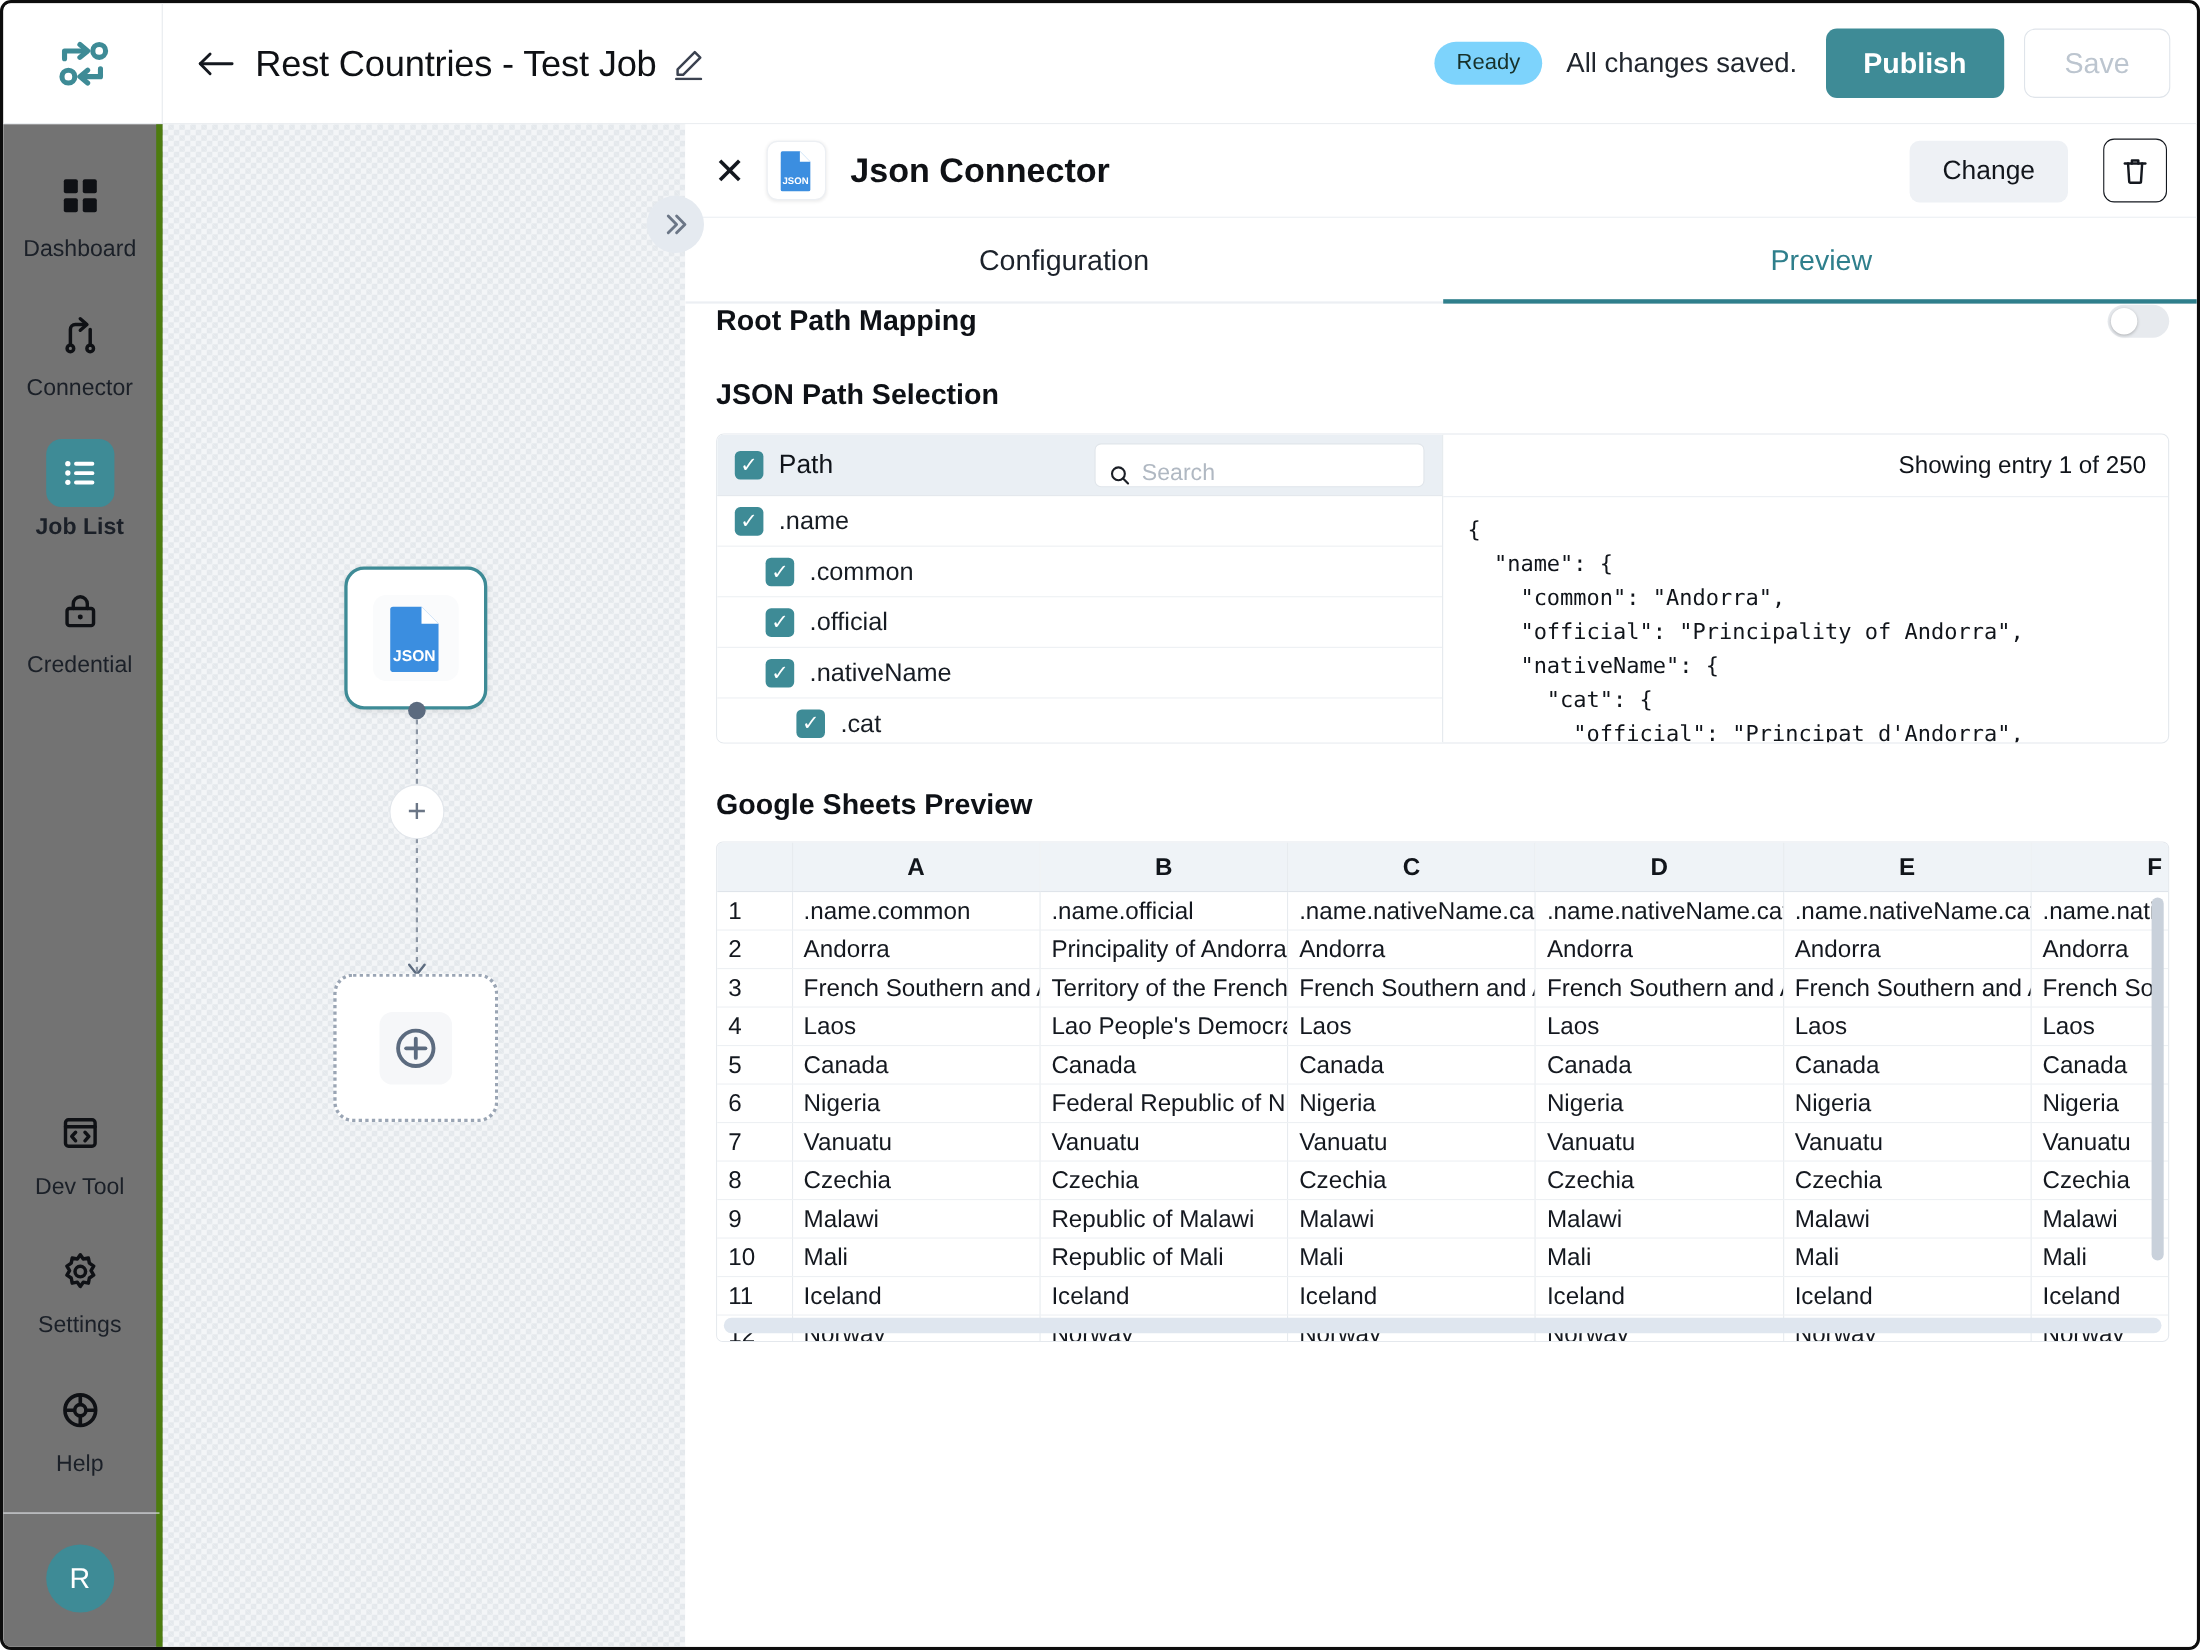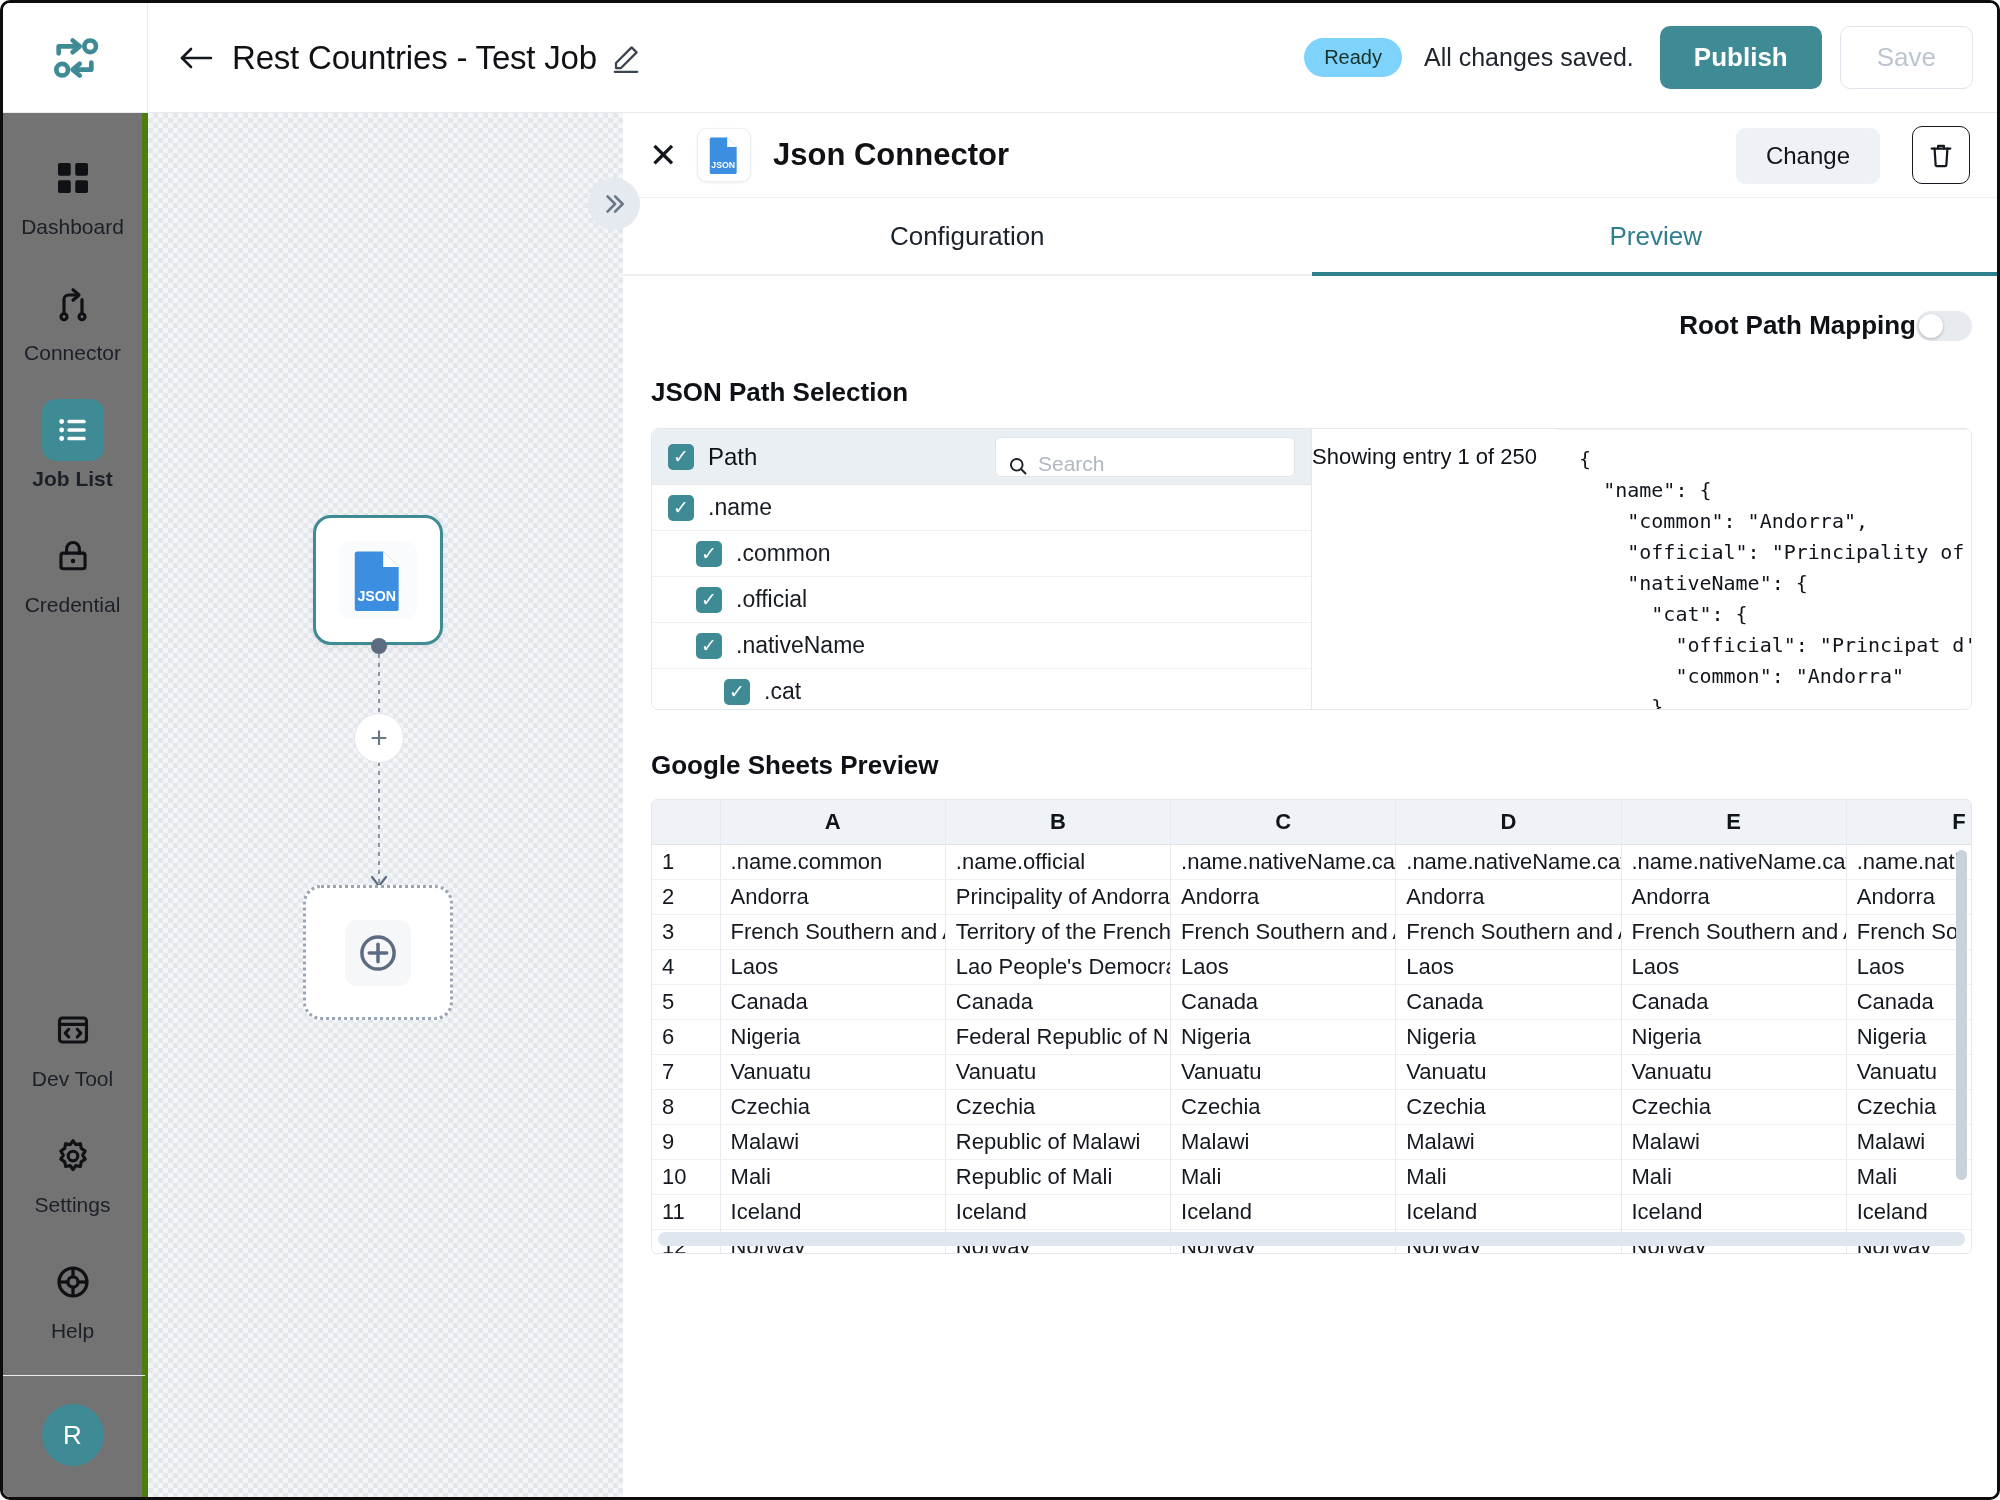--- a/index.html
+++ b/index.html
@@ -190,22 +190,21 @@
     font-size: 26px; color: #1c222b; cursor: pointer; position: relative;
   }
   .tab.active { color: #2f7f8c; }
   .tab.active::after {
     content: ""; position: absolute; left: 0; right: 0; bottom: -2px;
     height: 4px; background: #2f7f8c;
   }
 
   .panel-body { padding: 0 28px; }
   .row-head {
-    display: flex; align-items: center; justify-content: flex-end;
-    margin-top: 34px;
+    display: flex; align-items: center; justify-content: space-between;
   }
   .section-title { font-size: 26px; font-weight: bold; color: #0e1116; }
   .toggle {
     width: 56px; height: 30px; border-radius: 16px; background: #e7eaee;
     position: relative; cursor: pointer;
   }
   .toggle .knob {
     position: absolute; left: 3px; top: 3px; width: 24px; height: 24px;
     border-radius: 50%; background: #fff; box-shadow: 0 1px 3px rgba(0,0,0,0.25);
   }
@@ -238,21 +237,21 @@
     font-size: 21px; font-family: "Liberation Sans", sans-serif; color: #1b1f26;
     background: transparent;
   }
   .search-input::placeholder { color: #b0b8c2; }
   .path-row {
     height: 46px; display: flex; align-items: center;
     border-bottom: 1px solid #edf0f3; padding-right: 14px;
   }
   .path-row-label { font-size: 23px; color: #171c23; margin-left: 14px; }
 
-  .path-right { flex: 1; display: flex; flex-direction: row; }
+  .path-right { flex: 1; display: flex; flex-direction: column; }
   .showing-entry {
     height: 56px; display: flex; align-items: center; justify-content: flex-end;
     padding-right: 20px; font-size: 22px; color: #10141a;
   }
   .json-view {
     flex: 1; border-top: 1px solid #eceff3; padding: 14px 22px;
     font-family: "DejaVu Sans Mono", monospace; font-size: 20px;
     color: #11151b; line-height: 1.55; white-space: pre; overflow: hidden;
   }
 

